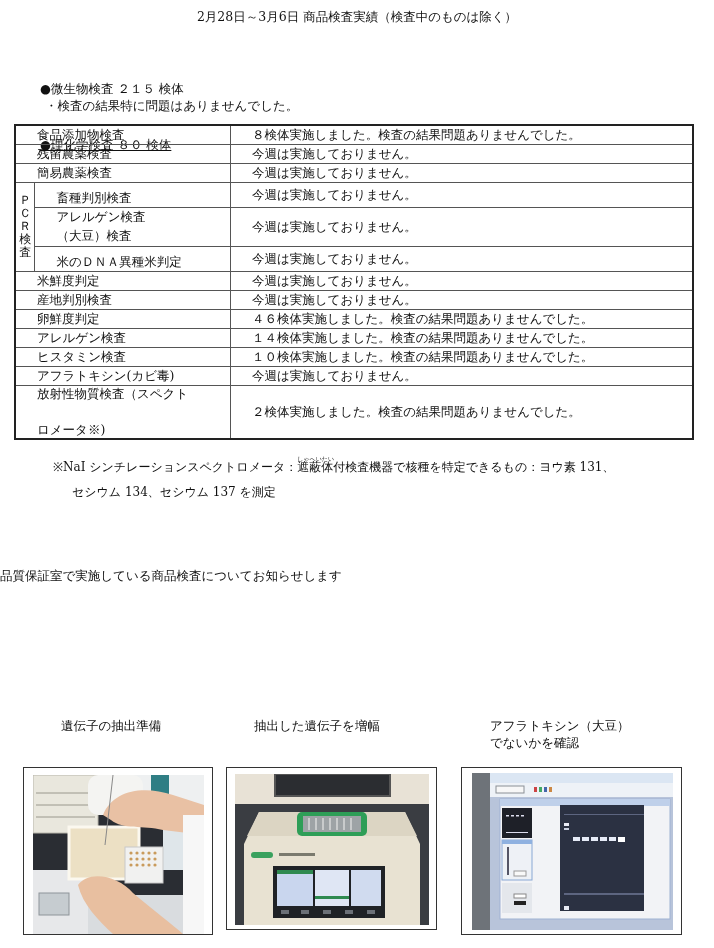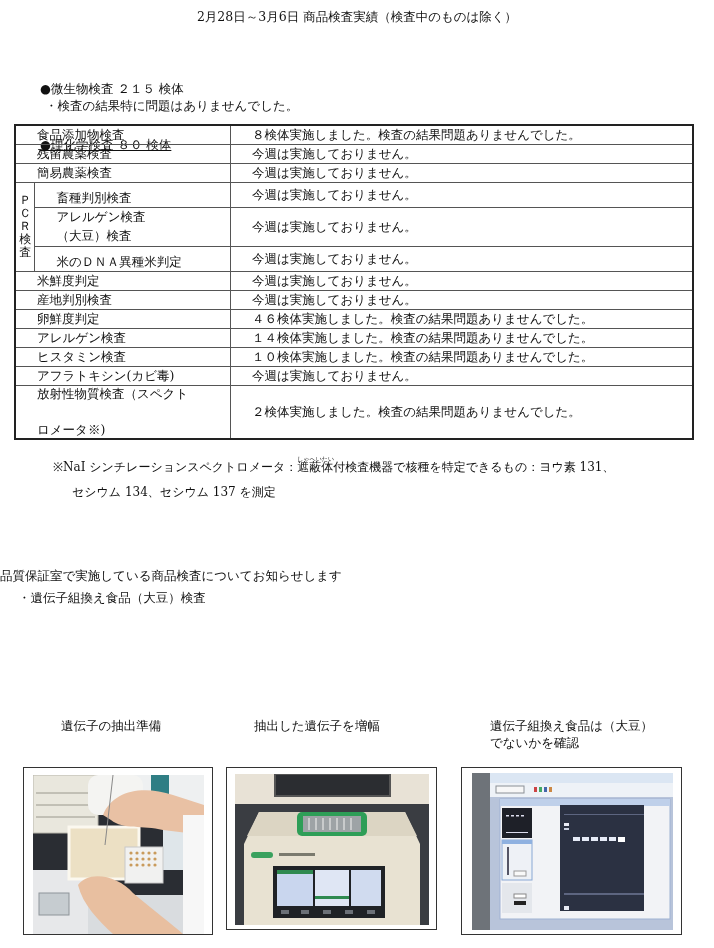--- a/index.html
+++ b/index.html
@@ -102,27 +102,26 @@
   </table>
 
 <div class="abs note" style="left:53px; top:459px; white-space:nowrap;">
   <span>※NaI シンチレーションスペクトロメータ：</span><span style="position:relative; display:inline-block;"><span class="ruby">しゃへいたい</span><span>遮蔽体</span></span><span>付検査機器で核種を特定できるもの：ヨウ素 131、</span>
 </div>
 <div class="abs note" style="left:72px; top:484px; white-space:nowrap;">セシウム 134、セシウム 137 を測定</div>
 
 <div class="abs t13" style="left:0; width:714px; text-align:left; top:536px;">品質保証室で実施している商品検査についてお知らせします</div>
 
 <div class="abs para">
-  <div style="margin-left:-6px;">・遺伝子組換え食品（大豆）検査</div>
 </div>
 
 <div class="abs caption" style="left:61px; top:717px;">遺伝子の抽出準備</div>
 <div class="abs caption" style="left:254px; top:717px;">抽出した遺伝子を増幅</div>
 <div class="abs caption" style="left:490px; top:717px;">
-  <div>遺伝子組換え食品は（大豆）</div>
+  <div>アフラトキシン（大豆）</div>
   <div>でないかを確認</div>
 </div>
 
 <div class="frame" style="left:23px; top:767px; width:190px; height:168px;">
   <div class="photo" style="left:9px; top:7px; width:171px; height:159px;">
     <svg width="171" height="159" viewBox="0 0 171 159">
       <rect width="171" height="159" fill="#d9dcdf"></rect>
       <rect x="0" y="0" width="171" height="60" fill="#eef0f1"></rect>
       <rect x="0" y="40" width="171" height="80" fill="#2a2d33"></rect>
       <rect x="0" y="0" width="65" height="58" fill="#e9e7dd" stroke="#b8b6ac"></rect>

